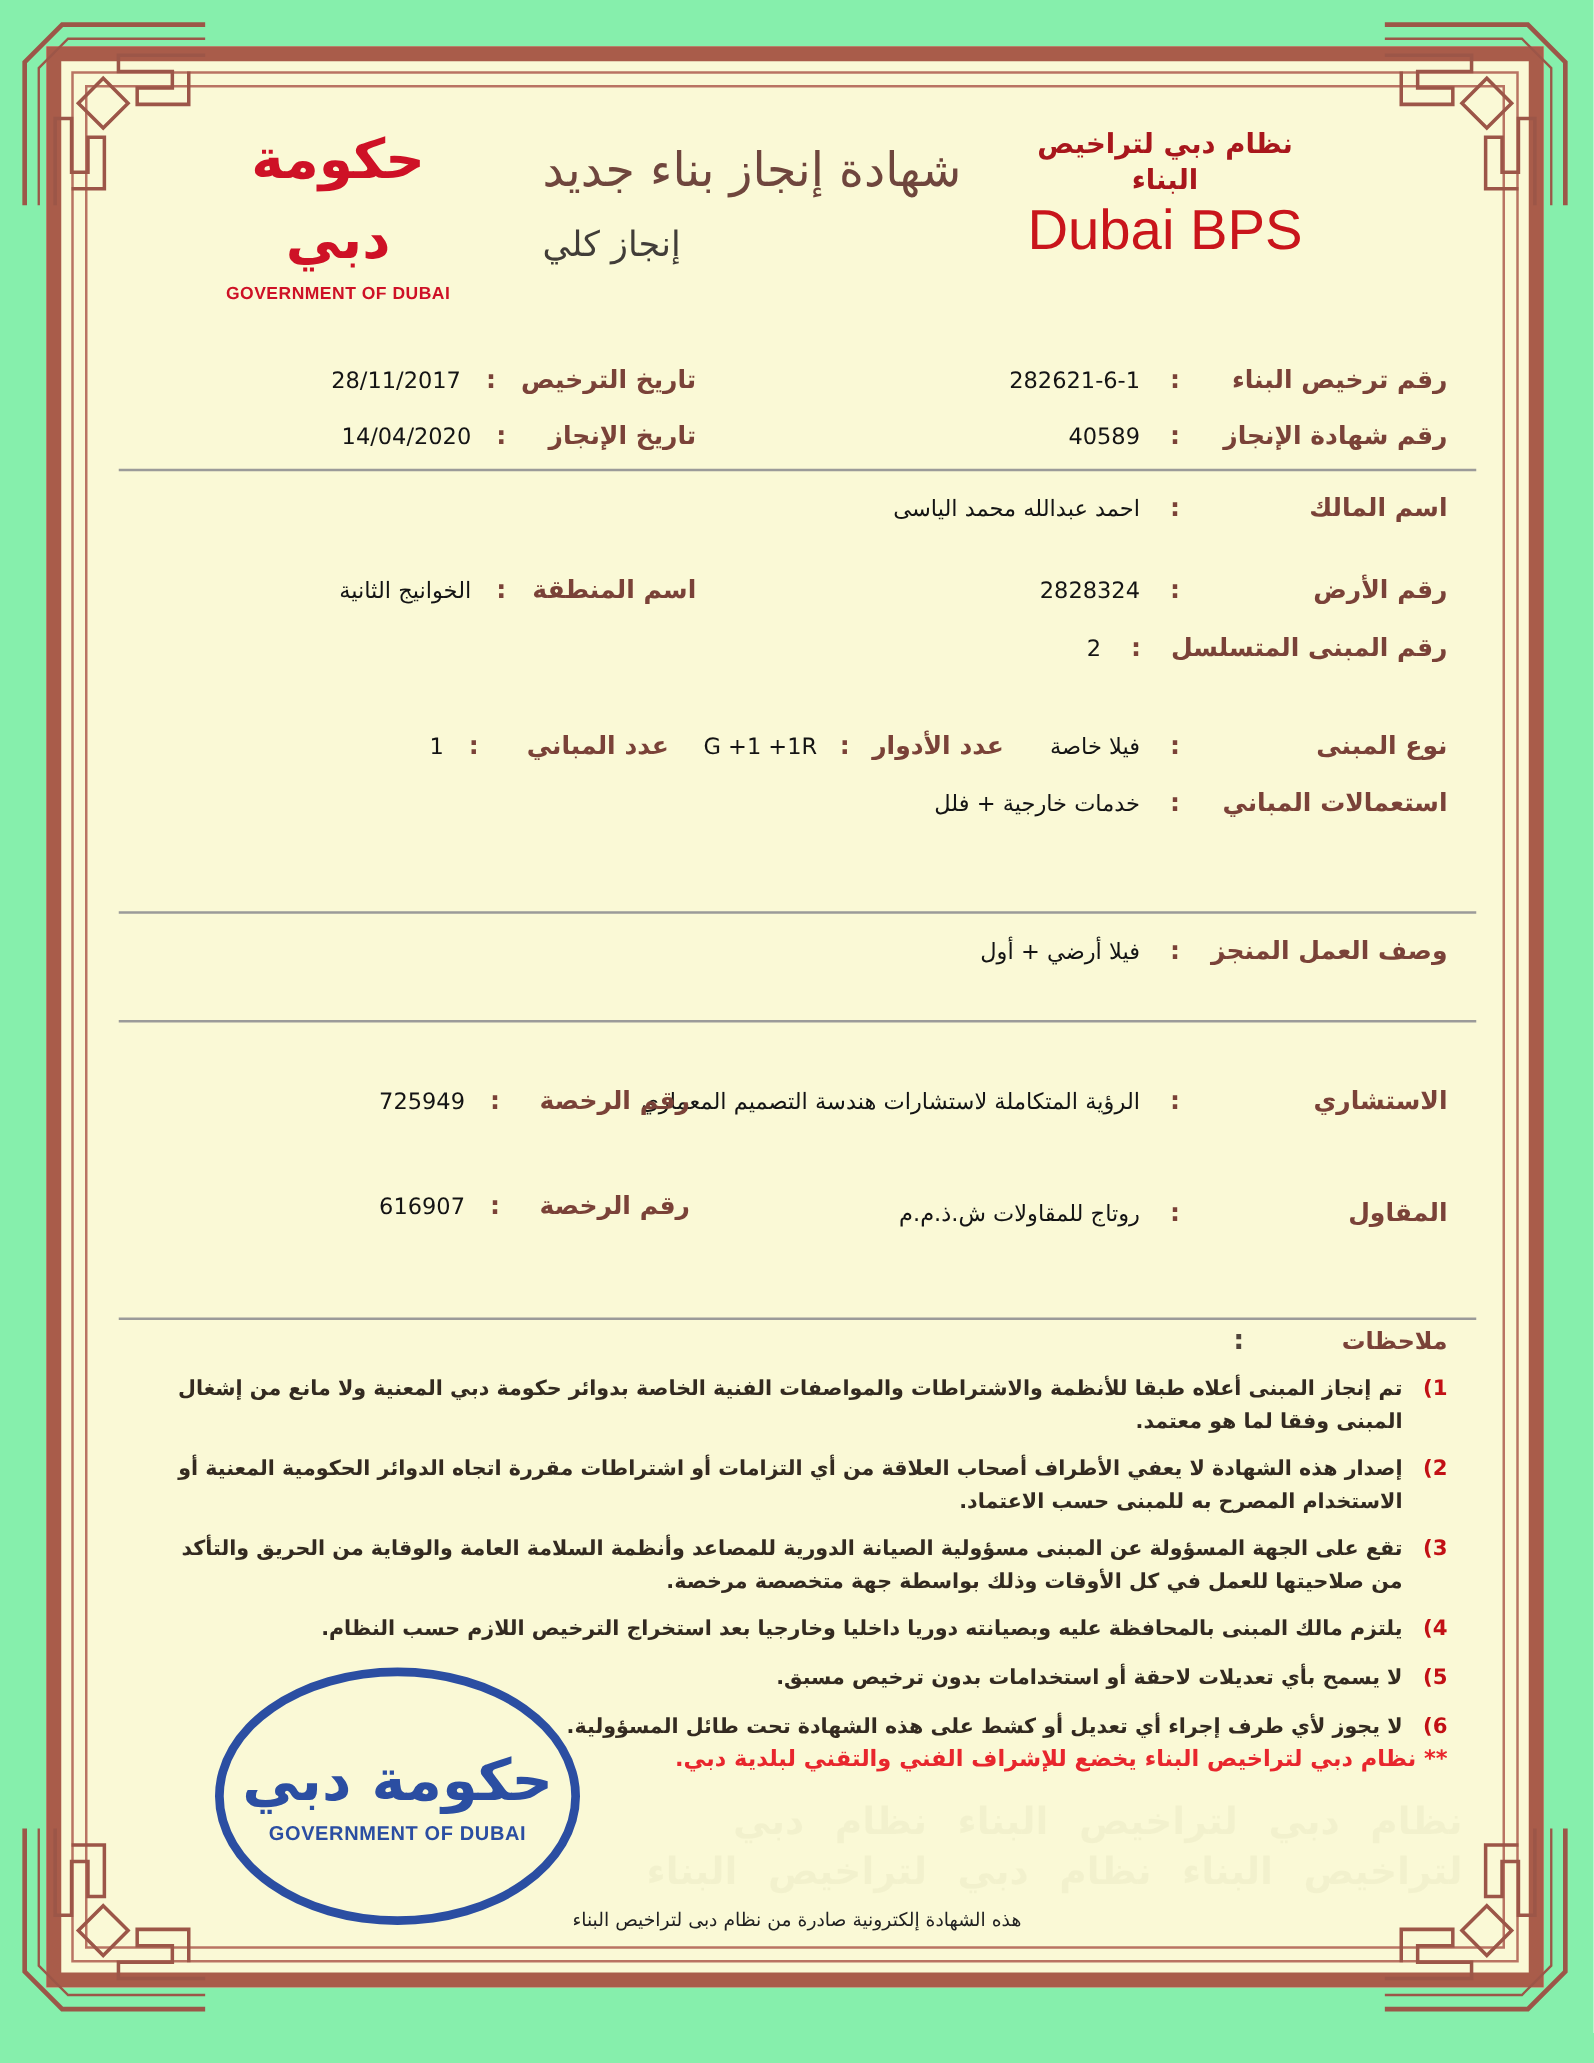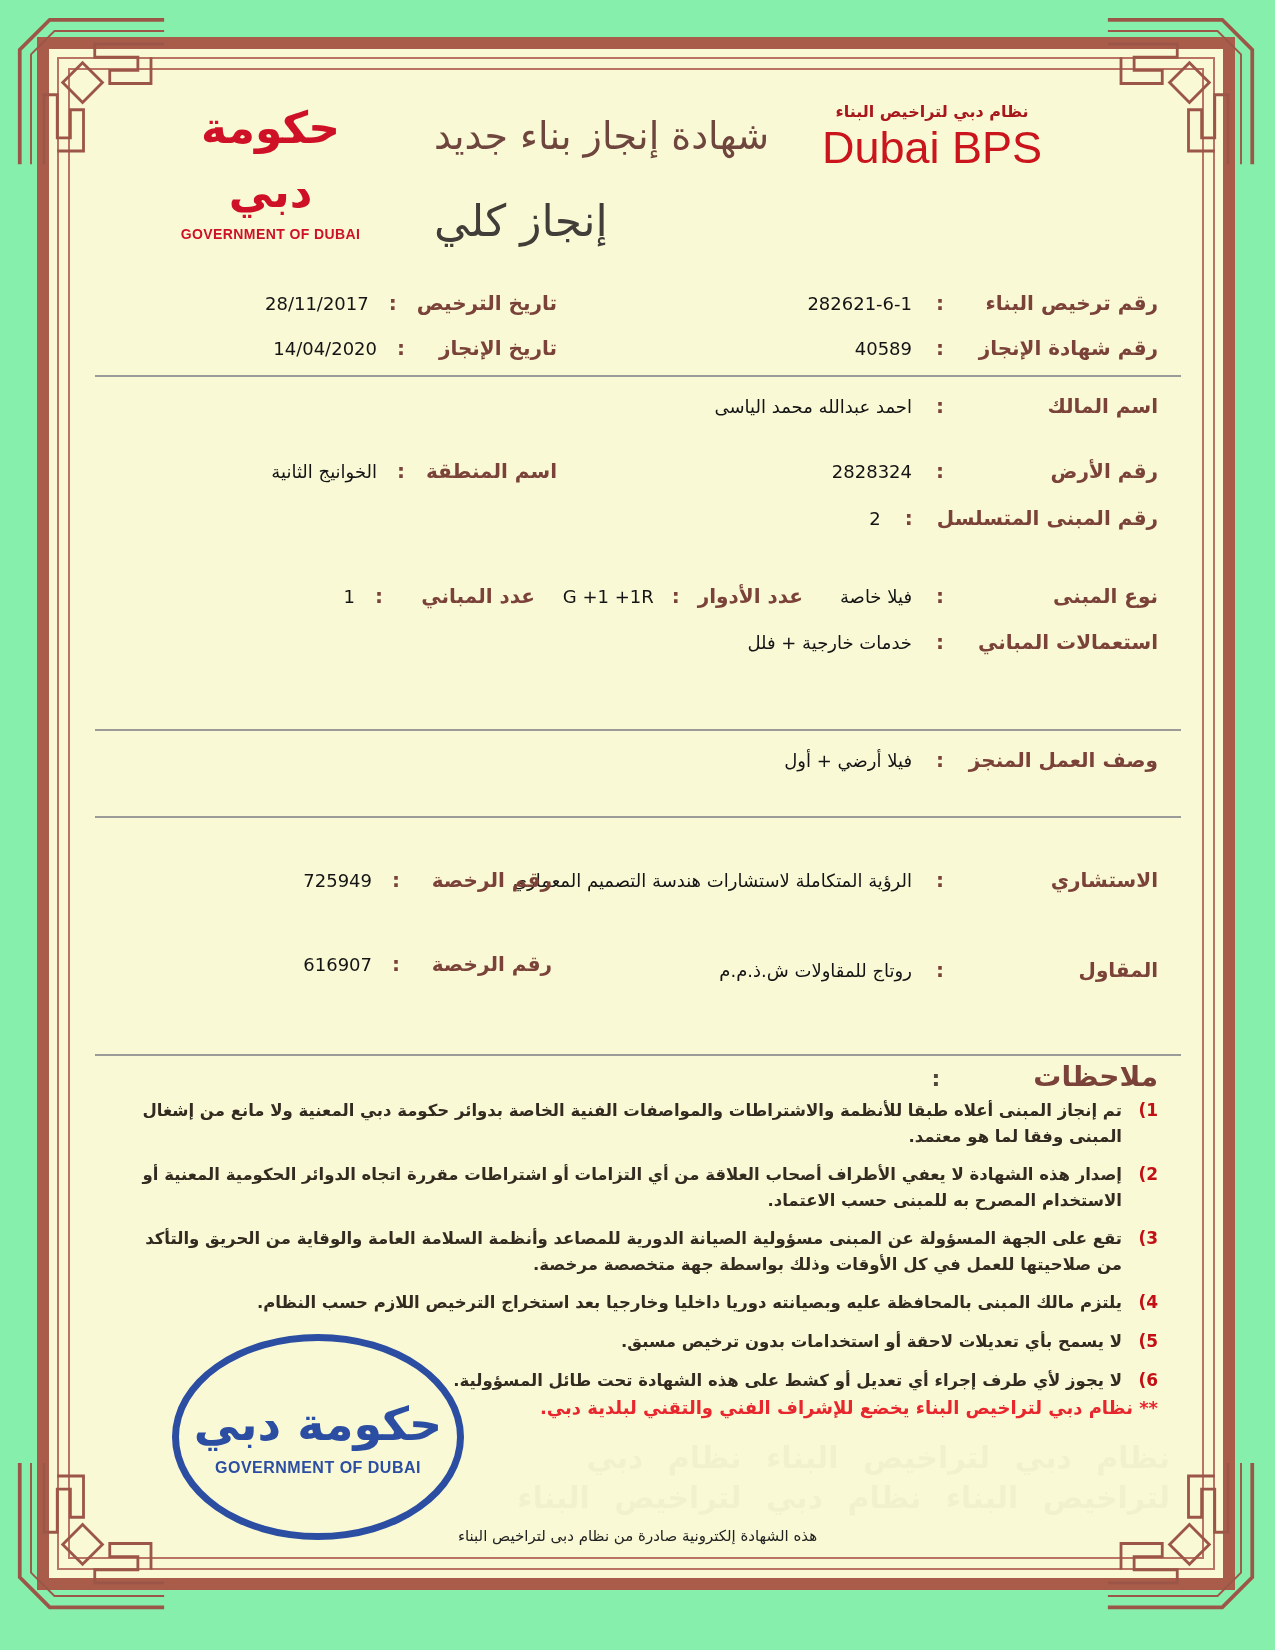--- a/index.html
+++ b/index.html
@@ -17,37 +17,37 @@
   .c-tr{top:16px;right:19px;transform:scaleX(-1);}
   .c-bl{bottom:39px;left:16px;transform:scaleY(-1);}
   .c-br{bottom:39px;right:19px;transform:scale(-1,-1);}
   
   .gov-logo{position:absolute;left:168px;top:96px;width:205px;text-align:center;}
   .gov-callig{font-size:44px;font-weight:bold;color:#CE1126;line-height:1.45;}
   .gov-en{font-size:14px;font-weight:bold;color:#CE1126;letter-spacing:.4px;
           font-family:"Liberation Sans",sans-serif;margin-top:2px;}
   .main-title{position:absolute;left:434px;top:110px;width:390px;text-align:left;direction:rtl;}
   .mt1{font-size:38px;color:#6F463D;line-height:1.4;}
-  .mt2{font-size:44px;color:#413D38;margin-top:32px;}
+  .mt2{font-size:28px;color:#413D38;margin-top:16px;}
   .bps-logo{position:absolute;right:218px;top:102px;width:250px;text-align:center;}
-  .bps-ar{font-size:16px;font-weight:bold;color:#A8171C;direction:rtl;line-height:1.3;}
+  .bps-ar{font-size:22px;font-weight:bold;color:#A8171C;direction:rtl;line-height:1.3;}
   .bps-en{font-size:45px;font-weight:normal;color:#C9151B;font-family:"Liberation Sans",sans-serif;
           line-height:1.0;margin-top:2px;}
   
   .f{position:absolute;display:flex;align-items:baseline;direction:rtl;white-space:nowrap;}
   .f .lbl{font-weight:bold;color:#7A4238;font-size:20px;}
   .f .col{font-weight:bold;color:#7A4238;font-size:20px;text-align:center;}
   .f .val{color:#141414;font-size:18px;}
   .fw-r .lbl{min-width:190px;} .fw-r .col{width:56px;}
   .fw-l .lbl{min-width:132px;} .fw-l .col{width:48px;}
   .fw-m .lbl{min-width:98px;}  .fw-m .col{width:44px;}
   .hr{position:absolute;left:95px;width:1086px;height:2px;background:#9B9B99;}
   
   .notes-hdr{position:absolute;right:117px;top:1060px;direction:rtl;display:flex;align-items:baseline;}
-  .notes-hdr .lbl{font-size:28px;font-weight:bold;color:#7A4238;margin-left:15px;}
+  .notes-hdr .lbl{font-size:19px;font-weight:bold;color:#7A4238;}
   .notes-hdr .col{font-size:22px;font-weight:bold;color:#50463C;margin-right:78px;}
   .notes{position:absolute;top:1098px;right:117px;left:133px;direction:rtl;
          display:flex;flex-direction:column;gap:13px;}
   .note{display:flex;align-items:baseline;}
   .note .num{flex:0 0 36px;color:#C21015;font-weight:bold;font-size:17px;}
   .note .txt{flex:1;color:#332A20;font-weight:bold;font-size:16.5px;line-height:1.55;text-align:right;}
   .warning{position:absolute;right:117px;top:1397px;direction:rtl;
            color:#E8262D;font-weight:bold;font-size:18px;}
   
   .seal{position:absolute;left:172px;top:1334px;width:292px;height:206px;

